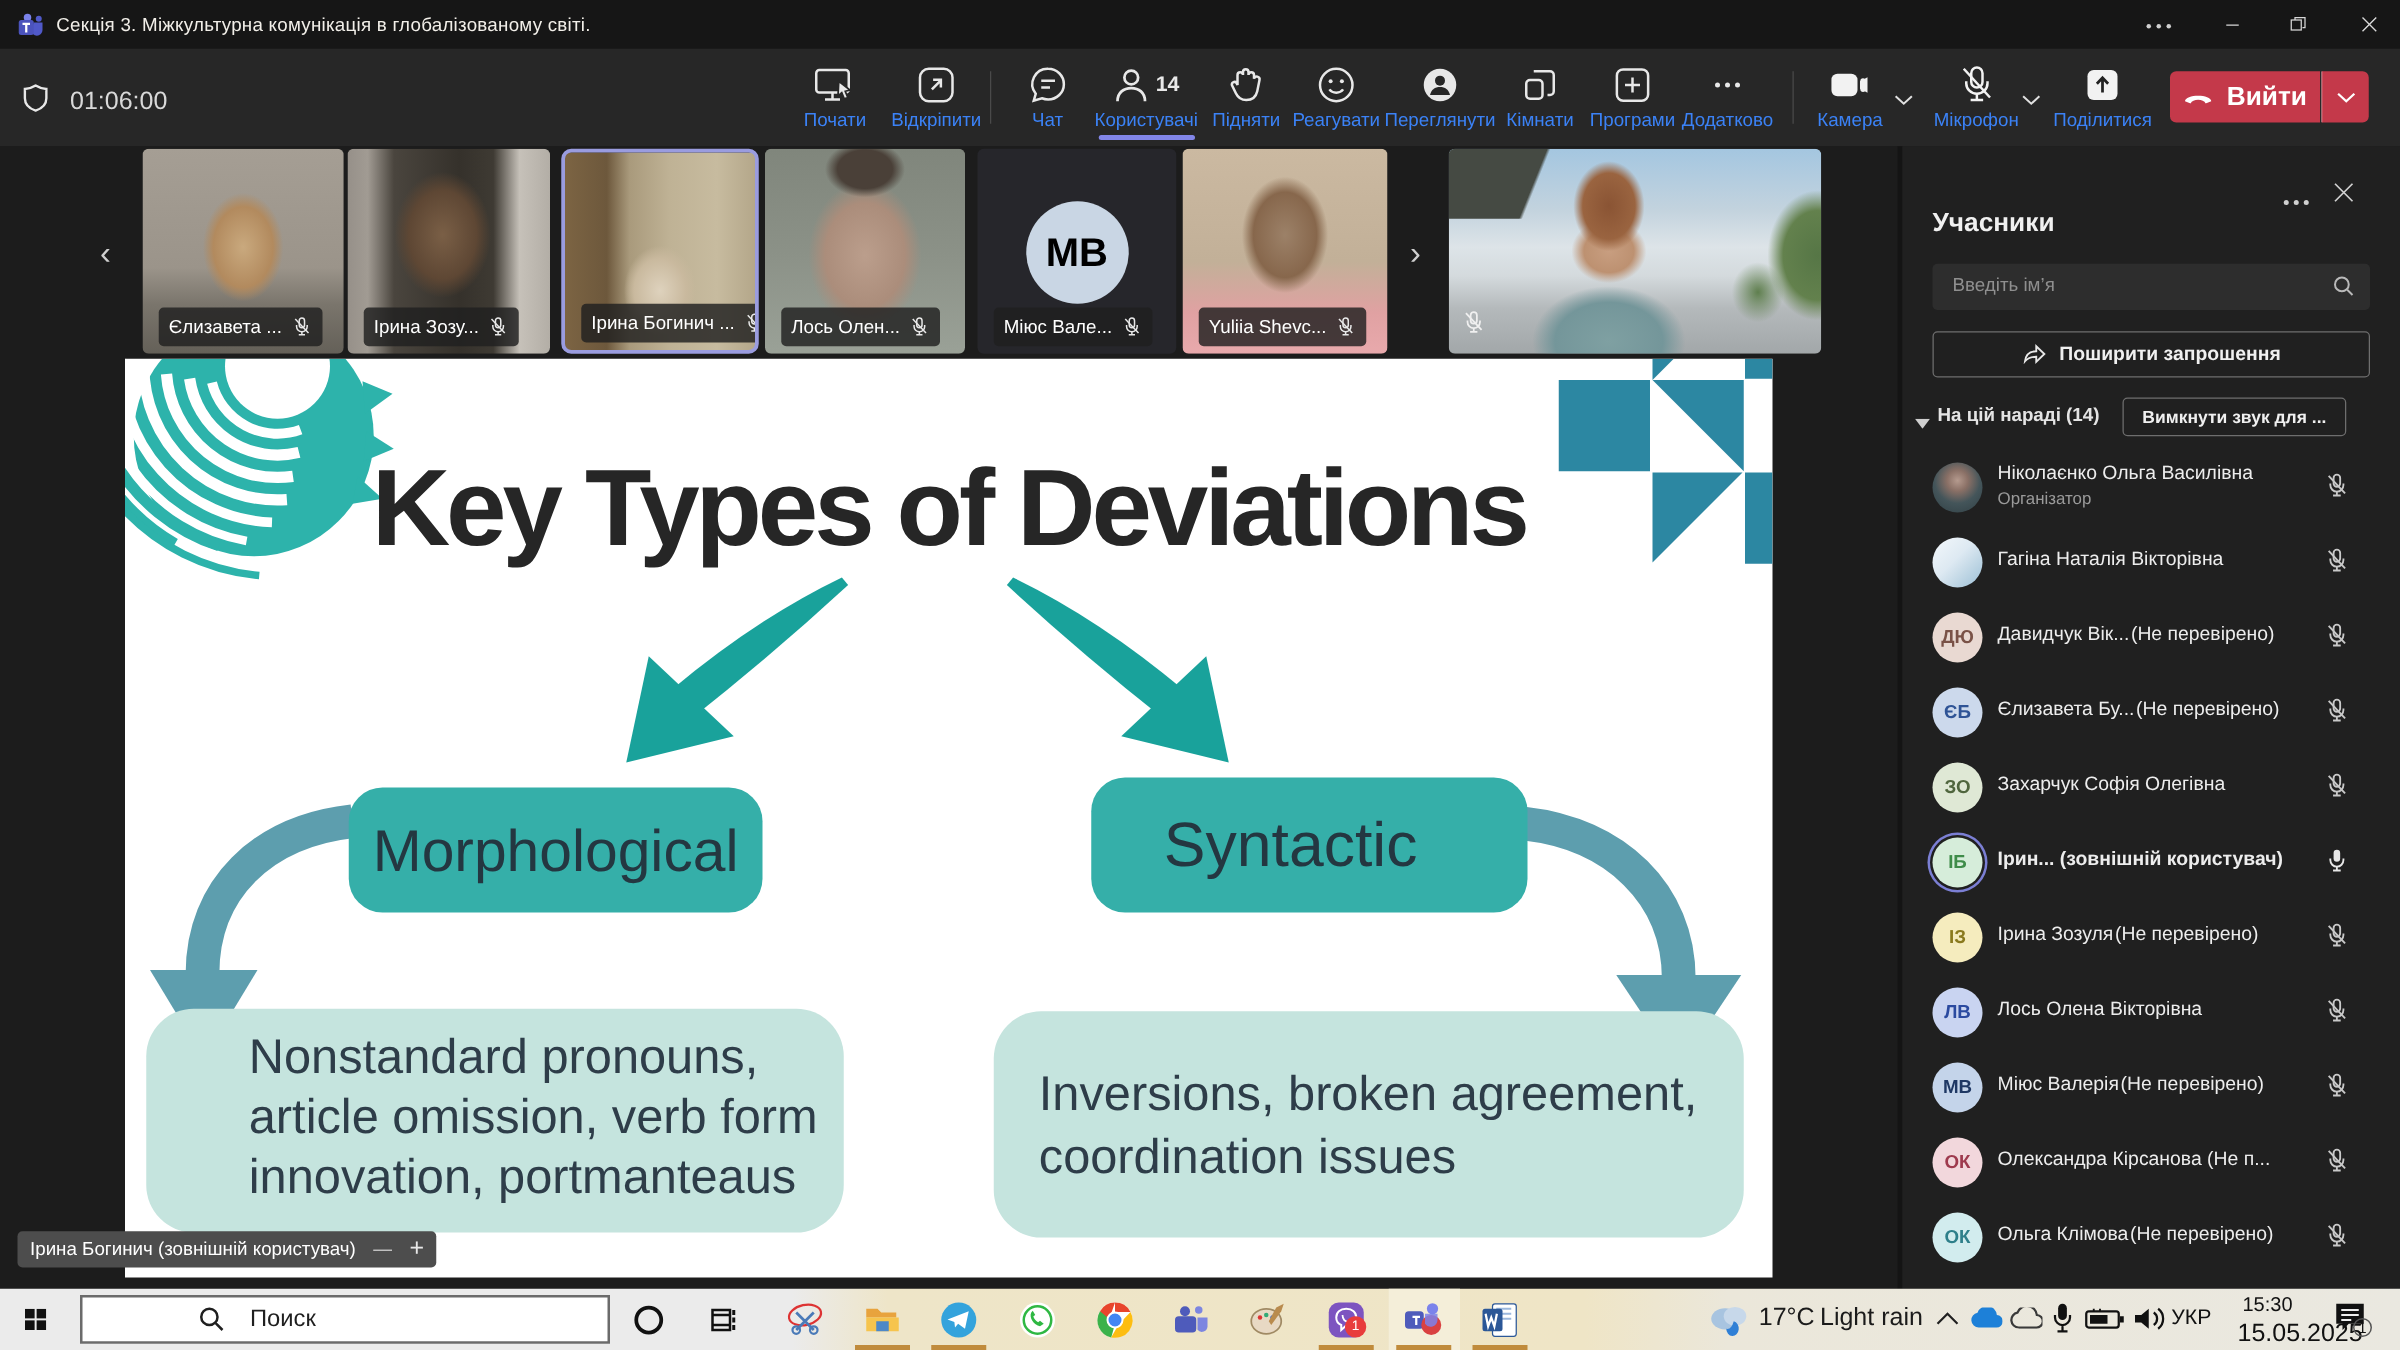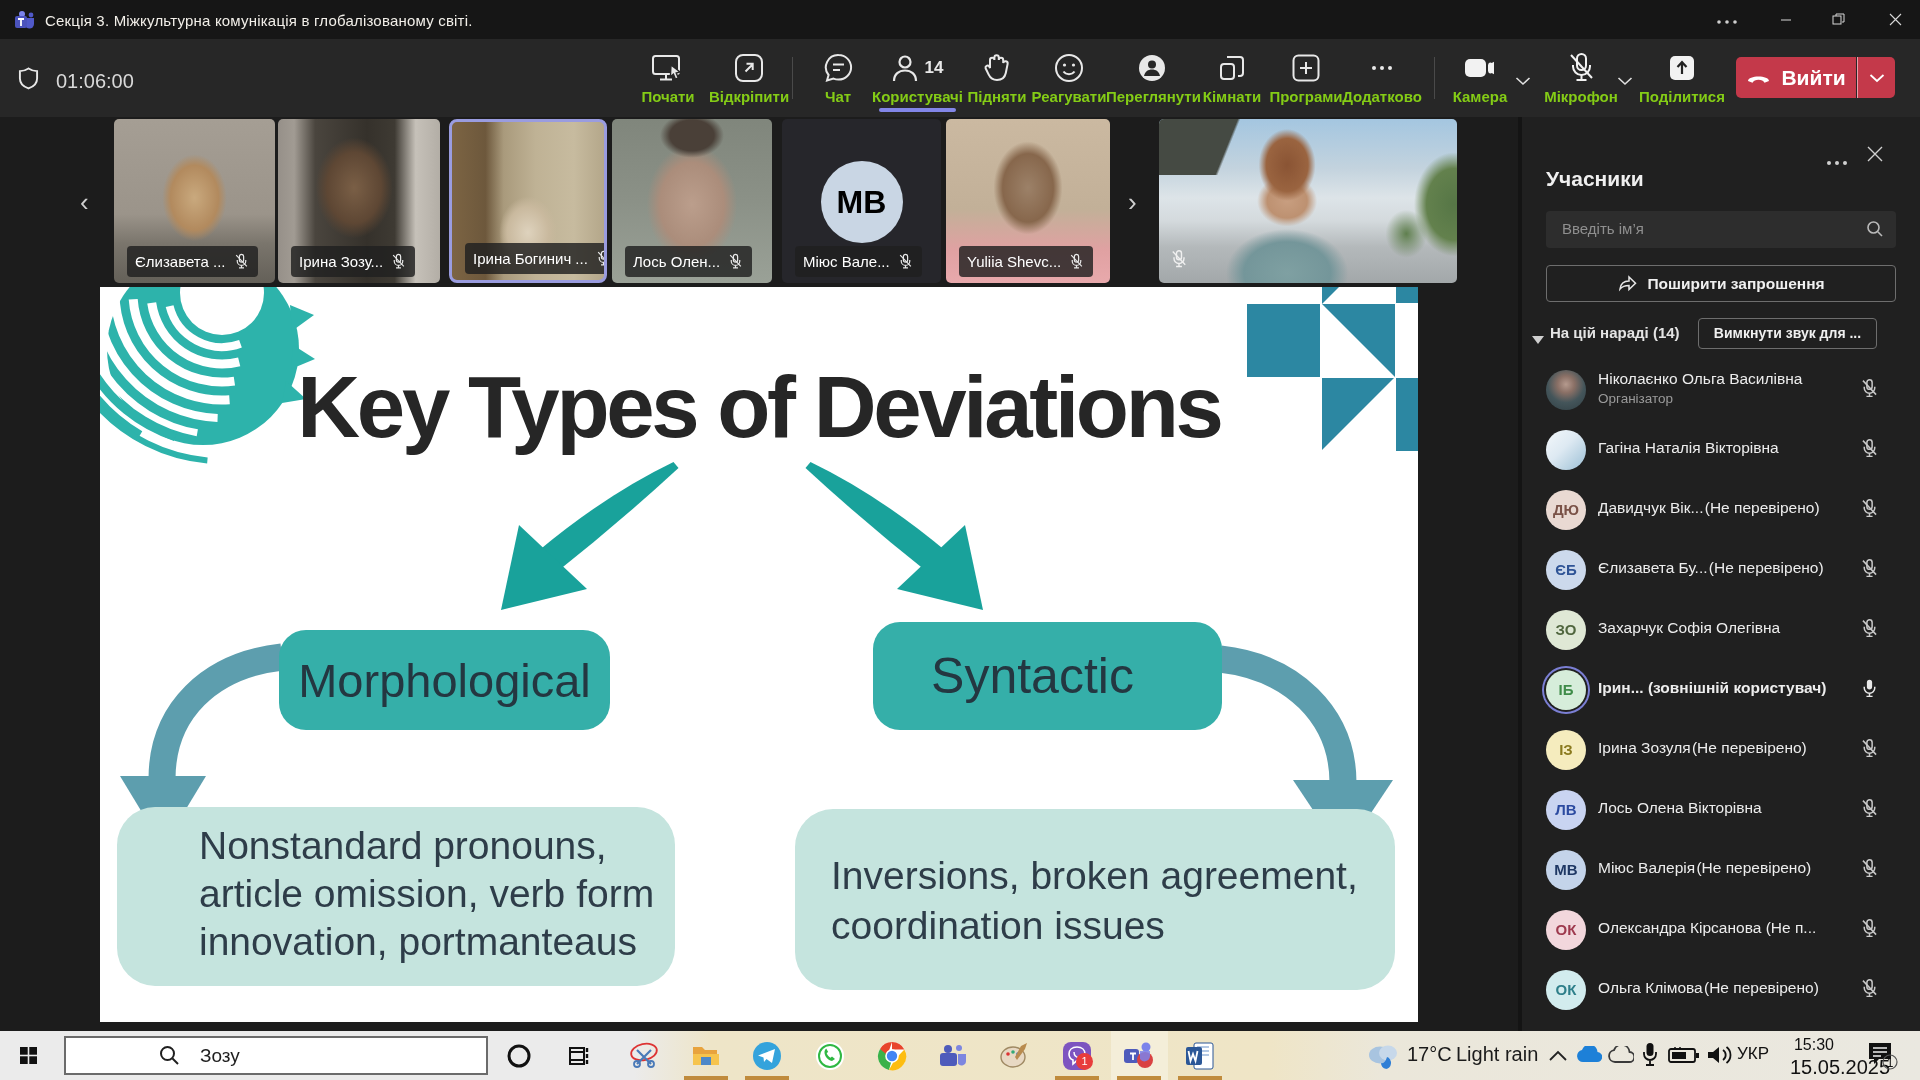--- a/index.html
+++ b/index.html
@@ -6,21 +6,21 @@
 html,body { width:1920px; height:1080px; overflow:hidden; background:#1c1c1c; font-family:"Liberation Sans", sans-serif; }
 .abs { position:absolute; }
 
 #titlebar { position:absolute; left:0; top:0; width:1920px; height:39px; background:#161616; }
 #titlebar .ttl { position:absolute; left:45px; top:12px; font-size:15px; color:#f2efe9; letter-spacing:0.2px; }
 .winbtn { position:absolute; top:0; height:39px; width:46px; color:#d8d8d8; text-align:center; line-height:39px; font-size:15px; }
 
 #toolbar { position:absolute; left:0; top:39px; width:1920px; height:78px; background:#272727; }
 .tbtn { position:absolute; top:12px; text-align:center; color:#e8e8e8; }
 .tbtn .ic { height:34px; display:flex; align-items:center; justify-content:center; }
-.tbtn .lb { font-size:15px; margin-top:3px; color:#84cc16; white-space:nowrap;font-weight:bold; }
+.tbtn .lb { font-size:15px; margin-top:3px; color:#3b82f6; white-space:nowrap; }
 .sep { position:absolute; top:18px; width:1px; height:42px; background:#4a4a4a; }
 
 #stage { position:absolute; left:0; top:117px; width:1920px; height:914px; background:#1c1c1c; }
 .tile { position:absolute; top:2px; height:164px; border-radius:5px; overflow:hidden; }
 .tlabel { position:absolute; left:13px; bottom:6px; height:31px; background:rgba(32,32,32,0.82); border-radius:4px; color:#fff; font-size:15px; line-height:31px; padding:0 8px; white-space:nowrap; display:flex; align-items:center; gap:7px; }
 .chev { position:absolute; color:#cfcfcf; font-size:26px; top:70px; }
 
 #slide { position:absolute; left:100px; top:170px; width:1318px; height:735px; background:#ffffff; overflow:hidden; }
 .tealbox { position:absolute; background:#35afa9; border-radius:27px; color:#243741; display:flex; align-items:center; justify-content:center; font-size:47px; }
 .lightbox { position:absolute; background:#c5e4de; border-radius:38px; color:#2e3d49; }
@@ -383,20 +383,25 @@
         <polygon points="1193,493 1293,493 1243,568"></polygon>
       </g>
     </svg>
     <div class="abs" id="slidetitle" style="left:0;top:70px;width:1318px;text-align:center;font-weight:bold;font-size:87px;letter-spacing:-3.3px;color:#262626;white-space:nowrap;">Key Types of Deviations</div>
     <div class="tealbox" style="left:179px;top:343px;width:331px;height:100px;">Morphological</div>
     <div class="tealbox" style="left:773px;top:335px;width:349px;height:108px;font-size:50px;padding-right:30px;">Syntactic</div>
     <div class="lightbox" style="left:17px;top:520px;width:558px;height:179px;font-size:39px;line-height:48px;padding:15px 0 0 82px;">Nonstandard pronouns,<br>article omission, verb form<br>innovation, portmanteaus</div>
     <div class="lightbox" style="left:695px;top:522px;width:600px;height:181px;font-size:39px;line-height:50px;padding:42px 0 0 36px;">Inversions, broken agreement,<br>coordination issues</div>
   </div>
 
+  <div class="abs" style="left:14px;top:868px;height:29px;background:#4d4d4d;border-radius:4px;color:#fff;font-size:15px;display:flex;align-items:center;padding:0 10px;gap:14px;">
+    <span>Ірина Богинич (зовнішній користувач)</span>
+    <span style="color:#cfcfcf;">—</span>
+    <span style="color:#e8e8e8;font-size:20px;">+</span>
+  </div>
 </div>
 
 <div class="abs" style="left:1518px;top:117px;width:4px;height:914px;background:#141414;"></div>
 <div id="panel">
   <div class="abs" style="left:24px;top:26px;font-size:21px;font-weight:bold;color:#f0f0f0;margin-top:24px;">Учасники</div>
   <div class="abs" style="left:303px;top:35px;"><svg width="24" height="6" viewBox="0 0 24 6">
         <circle cx="4" cy="3" r="2" fill="#d0d0d0"></circle>
         <circle cx="12" cy="3" r="2" fill="#d0d0d0"></circle>
         <circle cx="20" cy="3" r="2" fill="#d0d0d0"></circle>
       </svg></div>
@@ -574,21 +579,21 @@
     <rect x="0" y="0" width="7.7" height="7.7" fill="#111"></rect>
       <rect x="9.3" y="0" width="7.7" height="7.7" fill="#111"></rect>
     <rect x="0" y="9.3" width="7.7" height="7.7" fill="#111"></rect>
       <rect x="9.3" y="9.3" width="7.7" height="7.7" fill="#111"></rect>
   </svg>
   <div class="abs" style="left:64px;top:5px;width:424px;height:39px;background:#fff;border:2px solid #6b6b6b;display:flex;align-items:center;">
     <svg style="margin-left:93px" width="21" height="21" viewBox="0 0 21 21">
         <circle cx="8.5" cy="8.5" r="6.5" fill="none" stroke="#1f1f1f" stroke-width="2"></circle>
         <path d="M13.5 13.5 L19 19" stroke="#1f1f1f" stroke-width="2"></path>
       </svg>
-    <span style="margin-left:20px;font-size:19px;color:#1f1f1f;">Зозу</span>
+    <span style="margin-left:20px;font-size:19px;color:#1f1f1f;">Поиск</span>
   </div>
   <div id="ticons">
   <div class="tico" style="left:502px;">
         <svg width="26" height="26" viewBox="0 0 26 26">
           <circle cx="13" cy="13" r="10" fill="none" stroke="#111" stroke-width="3"></circle>
         </svg>
       </div>
   <div class="tico" style="left:563px;">
         <svg width="26" height="26" viewBox="0 0 26 26">
           <g fill="none" stroke="#111" stroke-width="2">

